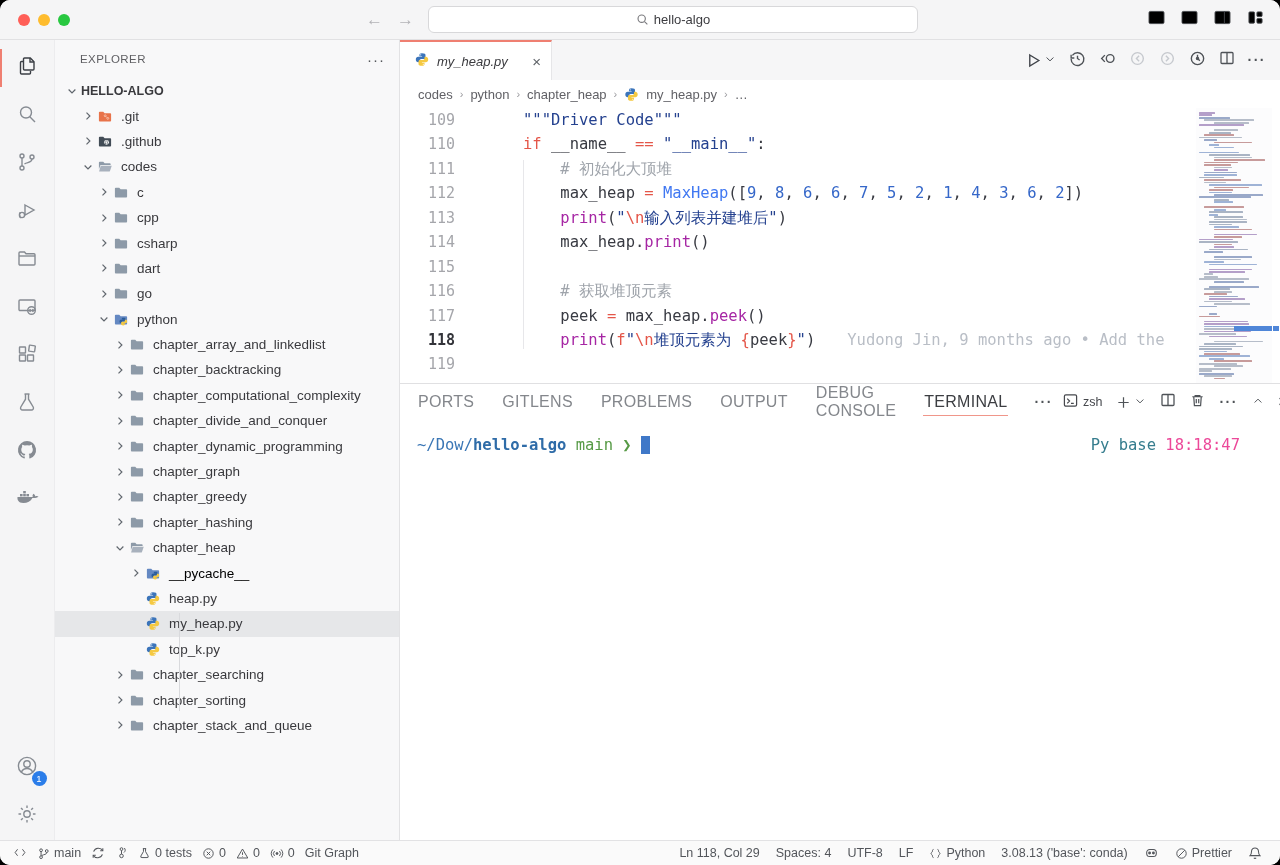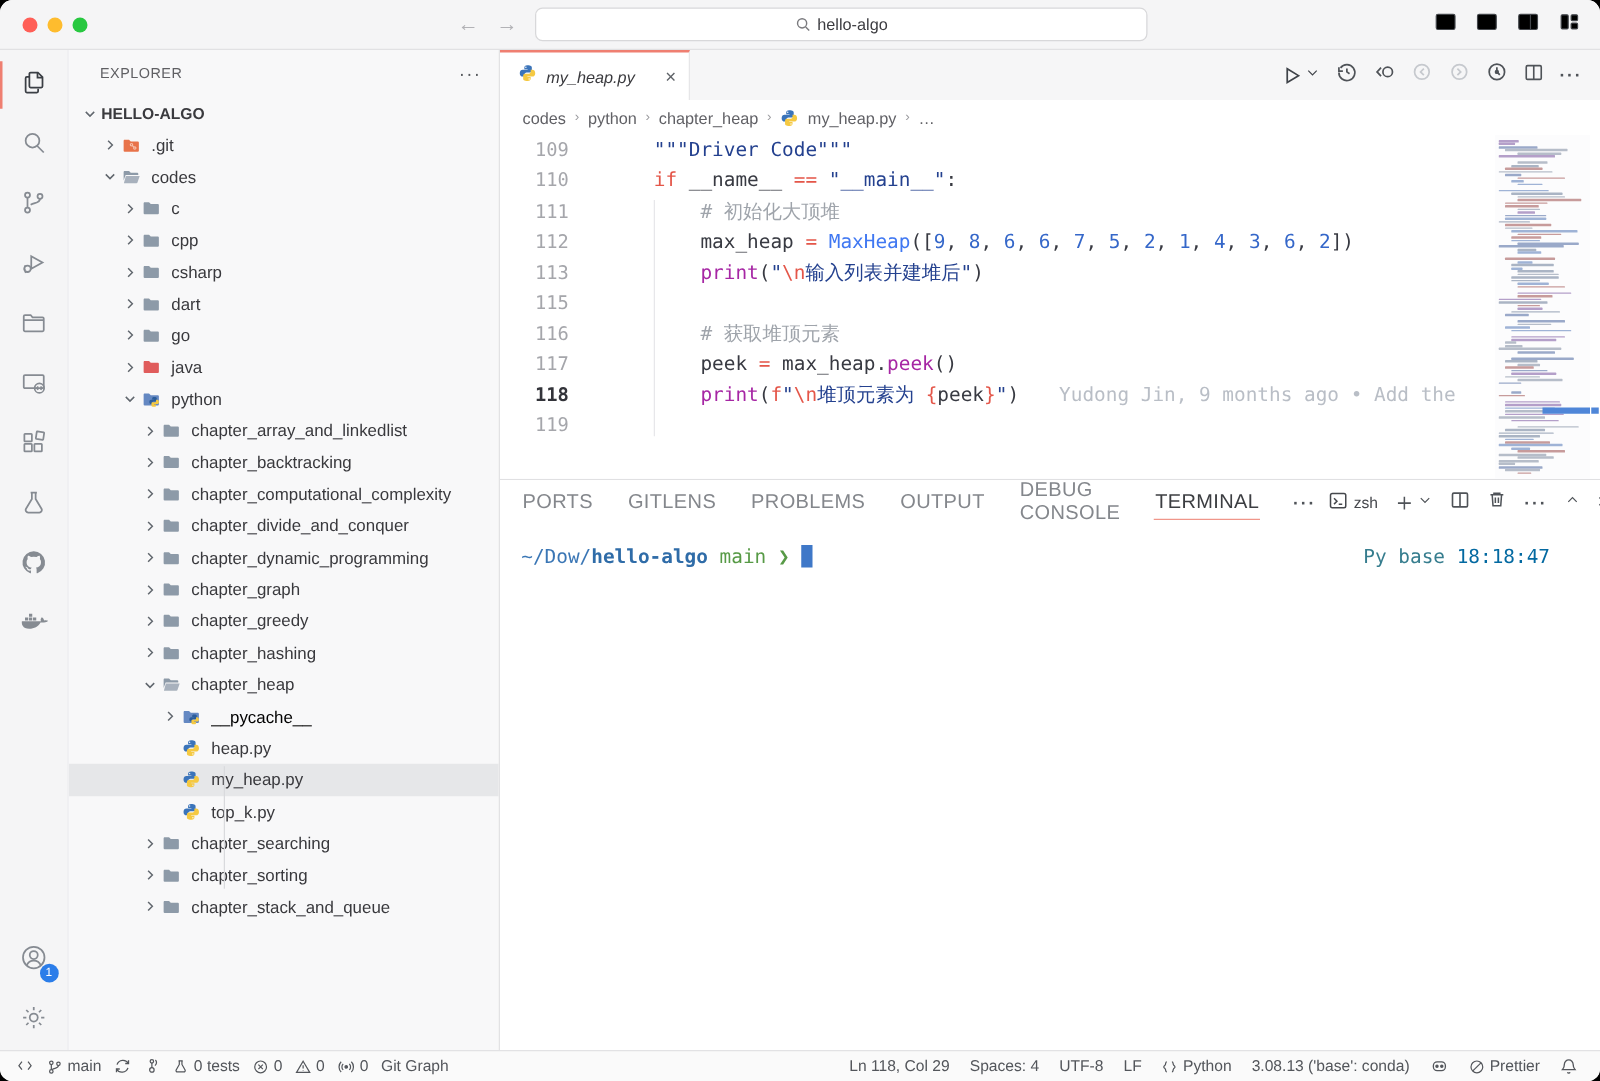--- a/index.html
+++ b/index.html
@@ -100,21 +100,21 @@
   .ptab { font-size:16px; letter-spacing:.3px; color:#808archive3a8;  }
   .ptab { color:#84878c; margin-right:26px; cursor:pointer; padding:9px 1px; position:relative; }
   .ptab.active { color:#3c3e42; }
   .ptab.active::after { content:""; position:absolute; left:0; right:0; bottom:4px; height:1.5px; background:#f0968a; }
   .panel-actions { margin-left:auto; display:flex; align-items:center; gap:14px; padding-right:16px; color:#4f5358; }
   .panel-actions svg { stroke:currentColor; fill:none; stroke-width:1.3; }
   .zsh { display:flex; align-items:center; gap:5px; font-size:12.5px; color:#46484d; }
   .term { flex:1; padding:16px 40px 0 17px; font-family:"DejaVu Sans Mono", monospace; font-size:15.5px;
           display:flex; align-items:flex-start; justify-content:space-between; }
   .t-blue{ color:#3a76b5; } .t-bold{ font-weight:bold; color:#2f6ca8; } .t-green{ color:#579a46; }
-  .t-teal{ color:#367d8e; } .t-dim{ color:#0369a1; }
+  .t-teal{ color:#367d8e; } .t-dim{ color:#ec4899; }
   .cursor-block { display:inline-block; width:9px; height:18px; background:#3f78c8; vertical-align:text-bottom; margin-left:9px; }
 
   
   .statusbar { height:25px; background:#fafafa; border-top:1px solid #e2e2e4; display:flex; align-items:center;
                font-size:12.5px; color:#53565b; padding:0 10px 0 8px; flex:0 0 25px; }
   .st-item { display:flex; align-items:center; gap:4px; padding:0 5px; height:100%; cursor:pointer; white-space:nowrap; }
   .st-item svg { stroke:currentColor; fill:none; stroke-width:1.2; }
   .st-right { margin-left:auto; display:flex; }
   .st-right .st-item { padding:0 8px; }
 </style>
@@ -279,20 +279,35 @@
                   <circle cx="11" cy="10" r="1"></circle>
                   <path d="M8.9 7.9l1.4 1.4"></path>
                 </g>
               </svg>
             </span>
             <span class="tlabel">.git</span>
           </div>
           <div class="trow" style="padding-left:24px">
             <span class="chev">
               <svg width="12" height="12" viewBox="0 0 16 16" fill="none" stroke-width="1.6">
+                <path d="M6 3.5L10.5 8 6 12.5"></path>
+              </svg>
+            </span>
+            <span class="ficon">
+              <svg width="16" height="15" viewBox="0 0 16 16">
+                <path fill="#424c56" d="M1.5 3.8c0-.5.4-.9.9-.9h3.7l1.5 1.5h6a.9.9 0 0 1 .9.9v7a.9.9 0 0 1-.9.9H2.4a.9.9 0 0 1-.9-.9z"></path>
+                <circle cx="9.6" cy="8.9" r="2.6" fill="#f4f4f4"></circle>
+                <path fill="#424c56" d="M9.6 7.1a1.9 1.9 0 0 0-.6 3.7v-.7c-.5.1-.7-.2-.7-.2-.1-.2-.2-.3-.2-.3-.2-.1 0-.1 0-.1.2 0 .3.2.3.2.2.3.5.2.6.2 0-.1.1-.2.1-.3-.4 0-.9-.2-.9-1 0-.2.1-.4.2-.5v-.5s.2-.1.6.2a2 2 0 0 1 1 0c.4-.3.6-.2.6-.2.1.3 0 .4 0 .5.1.1.2.3.2.5 0 .8-.5.9-.9 1v1a1.9 1.9 0 0 0-.3-3.7z"></path>
+              </svg>
+            </span>
+            <span class="tlabel">.github</span>
+          </div>
+          <div class="trow" style="padding-left:24px">
+            <span class="chev">
+              <svg width="12" height="12" viewBox="0 0 16 16" fill="none" stroke-width="1.6">
                 <path d="M3.5 6L8 10.5 12.5 6"></path>
               </svg>
             </span>
             <span class="ficon">
               <svg width="16" height="15" viewBox="0 0 16 16">
                 <path fill="#8d9aa8" d="M1.5 3.8c0-.5.4-.9.9-.9h3.7l1.5 1.5h5.5a.9.9 0 0 1 .9.9v1.2H3.2L1.5 11z"></path>
                 <path fill="#8d9aa8" opacity=".75" d="M3.4 7.2h11.8l-1.9 5.6a.9.9 0 0 1-.85.6H1.7z"></path>
               </svg>
             </span>
             <span class="tlabel">codes</span>
@@ -354,33 +369,20 @@
               <svg width="12" height="12" viewBox="0 0 16 16" fill="none" stroke-width="1.6">
                 <path d="M6 3.5L10.5 8 6 12.5"></path>
               </svg>
             </span>
             <span class="ficon">
               <svg width="16" height="15" viewBox="0 0 16 16">
                 <path fill="#8d9aa8" d="M1.5 3.8c0-.5.4-.9.9-.9h3.7l1.5 1.5h6a.9.9 0 0 1 .9.9v7a.9.9 0 0 1-.9.9H2.4a.9.9 0 0 1-.9-.9v-8.5z"></path>
               </svg>
             </span>
             <span class="tlabel">go</span>
-          </div>
-          <div class="trow" style="padding-left:40px">
-            <span class="chev">
-              <svg width="12" height="12" viewBox="0 0 16 16" fill="none" stroke-width="1.6">
-                <path d="M6 3.5L10.5 8 6 12.5"></path>
-              </svg>
-            </span>
-            <span class="ficon">
-              <svg width="16" height="15" viewBox="0 0 16 16">
-                <path fill="#e05c5c" d="M1.5 3.8c0-.5.4-.9.9-.9h3.7l1.5 1.5h6a.9.9 0 0 1 .9.9v7a.9.9 0 0 1-.9.9H2.4a.9.9 0 0 1-.9-.9v-8.5z"></path>
-              </svg>
-            </span>
-            <span class="tlabel">java</span>
           </div>
           <div class="trow" style="padding-left:40px">
             <span class="chev">
               <svg width="12" height="12" viewBox="0 0 16 16" fill="none" stroke-width="1.6">
                 <path d="M3.5 6L8 10.5 12.5 6"></path>
               </svg>
             </span>
             <span class="ficon">
               <svg width="16" height="15" viewBox="0 0 16 16">
                 <path fill="#6488c2" d="M1.5 3.8c0-.5.4-.9.9-.9h3.7l1.5 1.5h6a.9.9 0 0 1 .9.9v7a.9.9 0 0 1-.9.9H2.4a.9.9 0 0 1-.9-.9z"></path>
@@ -665,20 +667,21 @@
           <span class="sep">›</span>
           <span>…</span>
         </div>
       <div class="editor">
         <div id="code">
             <div class="code-line"><span class="gutter">109</span><span class="codetext"><span class="tok-str">"""Driver Code"""</span></span></div>
             <div class="code-line"><span class="gutter">110</span><span class="codetext"><span class="tok-kw">if</span><span class="tok-pl"> __name__ </span><span class="tok-kw">==</span><span class="tok-pl"> </span><span class="tok-str">"__main__"</span><span class="tok-pl">:</span></span></div>
             <div class="code-line"><span class="gutter">111</span><span class="codetext"><span class="tok-pl">    </span><span class="tok-cmt"># 初始化大顶堆</span></span></div>
             <div class="code-line"><span class="gutter">112</span><span class="codetext"><span class="tok-pl">    max_heap </span><span class="tok-kw">=</span><span class="tok-pl"> </span><span class="tok-fnb">MaxHeap</span><span class="tok-pl">([</span><span class="tok-num">9</span><span class="tok-pl">, </span><span class="tok-num">8</span><span class="tok-pl">, </span><span class="tok-num">6</span><span class="tok-pl">, </span><span class="tok-num">6</span><span class="tok-pl">, </span><span class="tok-num">7</span><span class="tok-pl">, </span><span class="tok-num">5</span><span class="tok-pl">, </span><span class="tok-num">2</span><span class="tok-pl">, </span><span class="tok-num">1</span><span class="tok-pl">, </span><span class="tok-num">4</span><span class="tok-pl">, </span><span class="tok-num">3</span><span class="tok-pl">, </span><span class="tok-num">6</span><span class="tok-pl">, </span><span class="tok-num">2</span><span class="tok-pl">])</span></span></div>
             <div class="code-line"><span class="gutter">113</span><span class="codetext"><span class="tok-pl">    </span><span class="tok-fn">print</span><span class="tok-pl">(</span><span class="tok-str">"</span><span class="tok-esc">\n</span><span class="tok-str">输入列表并建堆后</span><span class="tok-str">"</span><span class="tok-pl">)</span></span></div>
+            <div class="code-line"><span class="gutter">114</span><span class="codetext"><span class="tok-pl">    max_heap.</span><span class="tok-fn">print</span><span class="tok-pl">()</span></span></div>
             <div class="code-line"><span class="gutter">115</span><span class="codetext"></span></div>
             <div class="code-line"><span class="gutter">116</span><span class="codetext"><span class="tok-pl">    </span><span class="tok-cmt"># 获取堆顶元素</span></span></div>
             <div class="code-line"><span class="gutter">117</span><span class="codetext"><span class="tok-pl">    peek </span><span class="tok-kw">=</span><span class="tok-pl"> max_heap.</span><span class="tok-fn">peek</span><span class="tok-pl">()</span></span></div>
             <div class="code-line"><span class="gutter cur">118</span><span class="codetext"><span class="tok-pl">    </span><span class="tok-fn">print</span><span class="tok-pl">(</span><span class="tok-esc">f</span><span class="tok-str">"</span><span class="tok-esc">\n</span><span class="tok-str">堆顶元素为 </span><span class="tok-esc">{</span><span class="tok-pl">peek</span><span class="tok-esc">}</span><span class="tok-str">"</span><span class="tok-pl">)</span><span class="blame">Yudong Jin, 9 months ago • Add the</span></span></div>
             <div class="code-line"><span class="gutter">119</span><span class="codetext"></span></div>
           </div>
         <div class="indent-guide" id="indent-guide" style="top: 51.9px; height: 189.6px;"></div>
         <div class="minimap" id="minimap">
             <div class="mm-row" style="margin-left:0px;width:16px;background:#b49fc9"></div>
             <div class="mm-row" style="margin-left:0px;width:13px;background:#b49fc9"></div>

